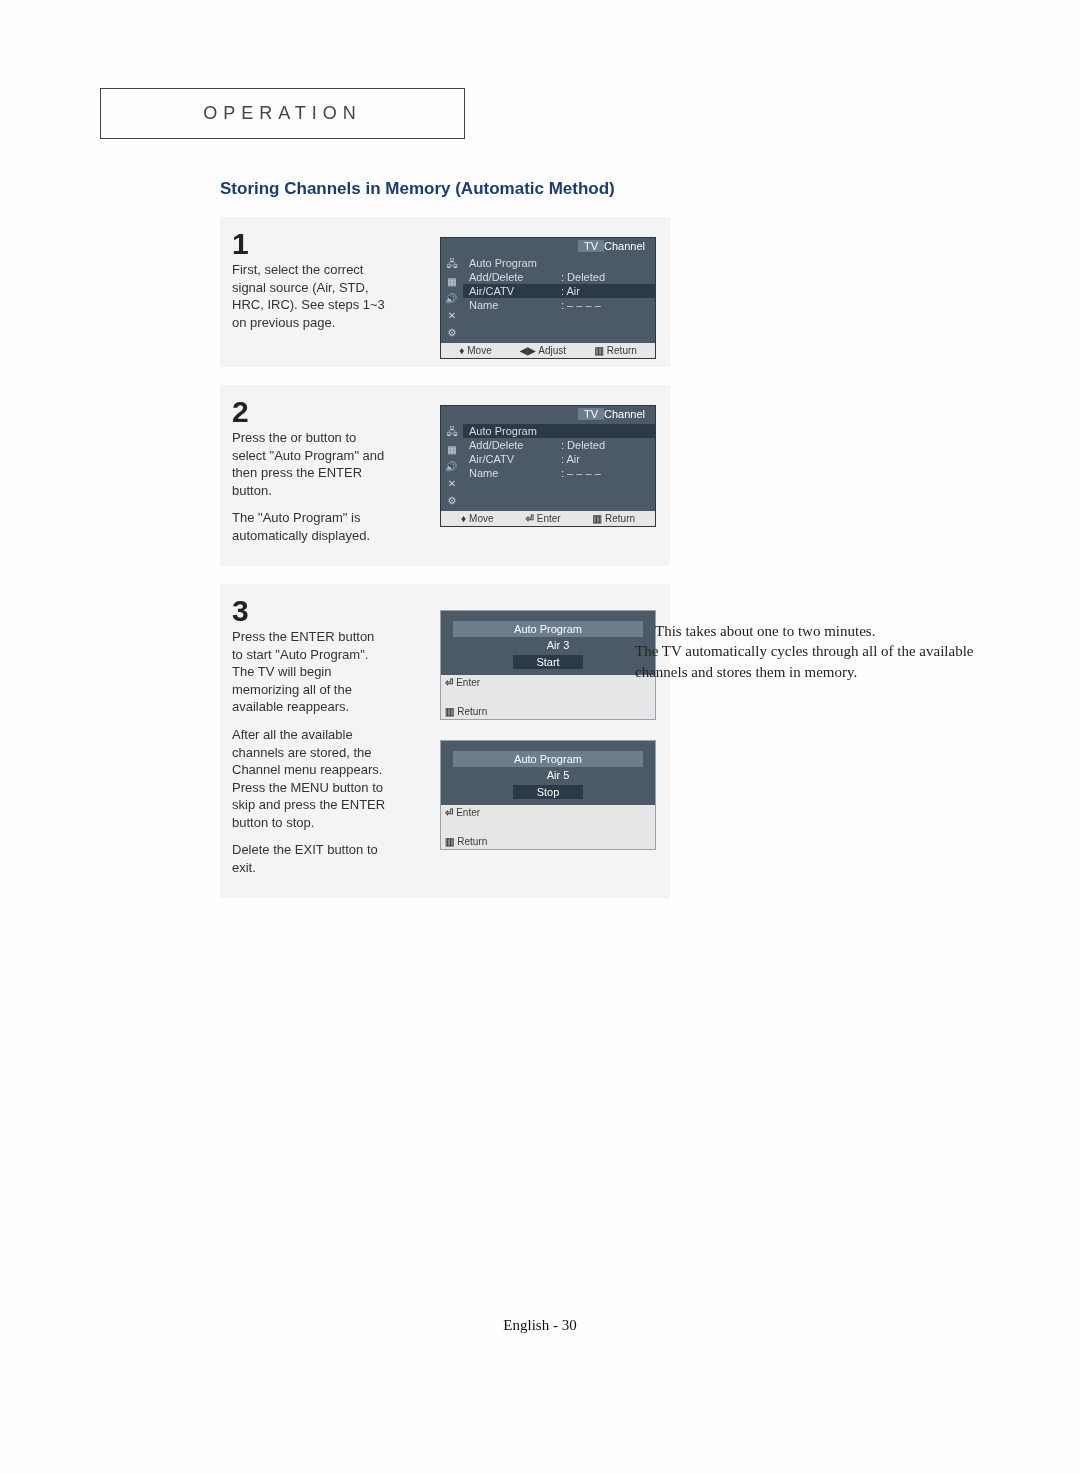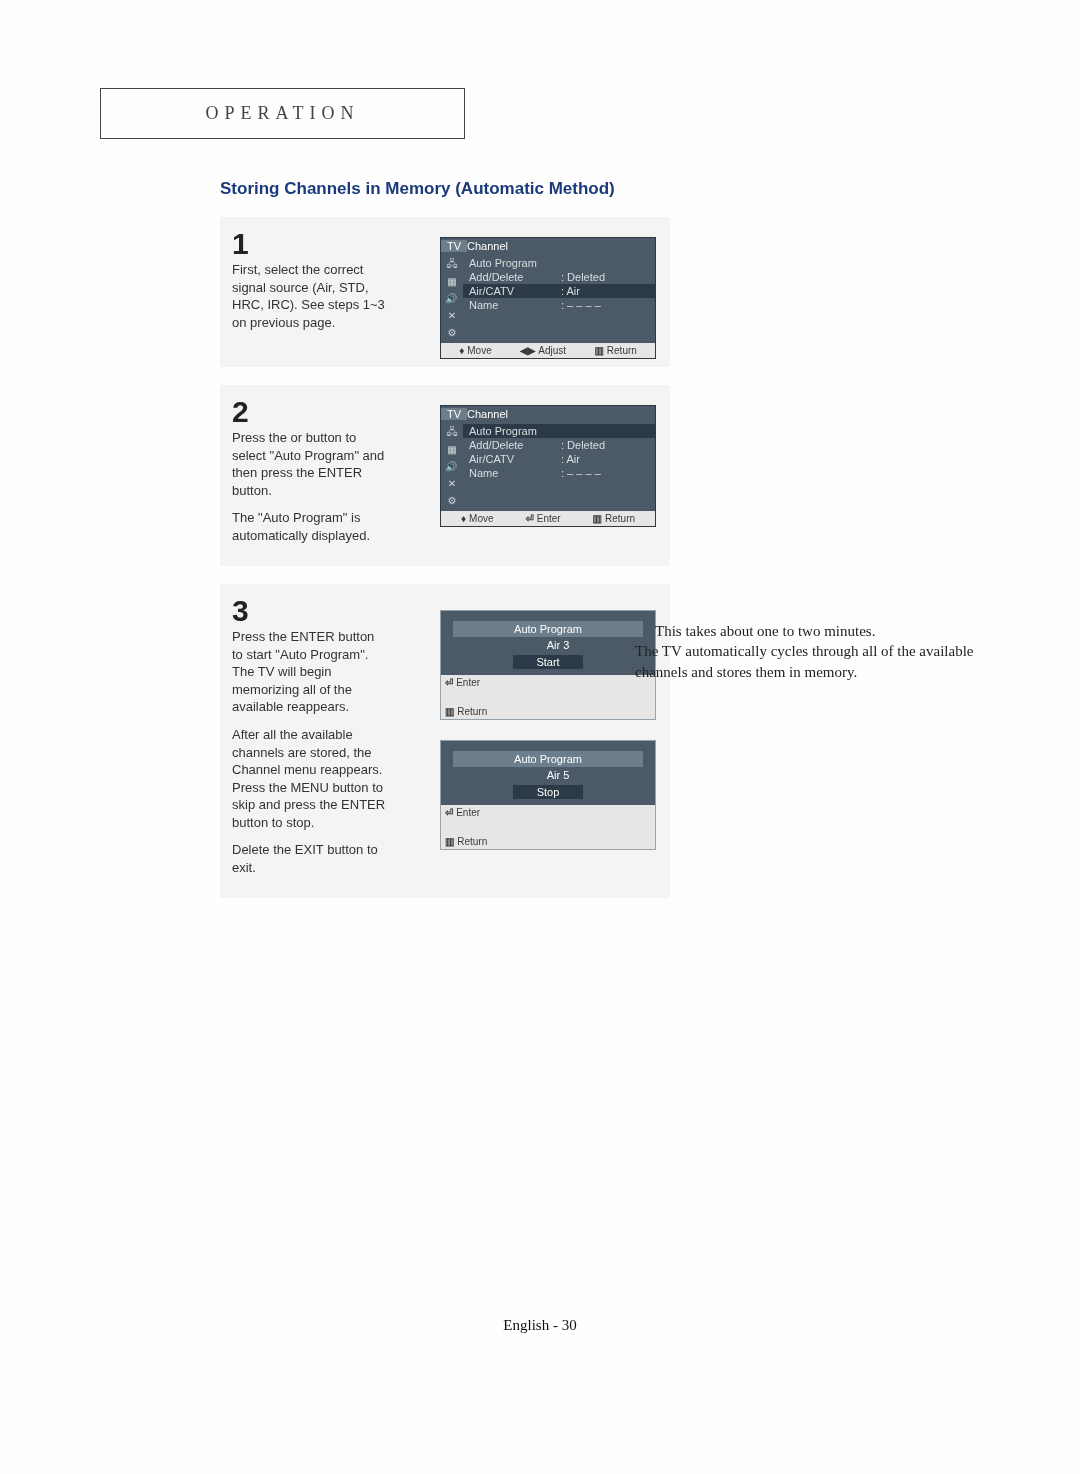--- a/index.html
+++ b/index.html
@@ -15,21 +15,21 @@
     padding: 88px 100px 0 100px;
   }
   .section-header {
     border: 1px solid #444;
     padding: 14px 0;
     width: 365px;
     text-align: center;
     margin-bottom: 40px;
   }
   .section-header span {
-    font-family: Liberation Serif, serif;
+    font-family: Liberation Sans, sans-serif;
     font-size: 18px;
     letter-spacing: 6px;
     color: #444;
     font-variant: small-caps;
     margin-top: 25px;
   }
   .subtitle {
     color: #1a3a7a;
     font-weight: bold;
     font-size: 17px;
@@ -62,22 +62,22 @@
     top: 20px;
     right: 14px;
     width: 216px;
     background: #4b5a66;
     color: #fff;
     font-size: 11px;
     border: 1px solid #2d3942;
   }
   .osd-header {
     display: flex;
-    justify-content: flex-start;
-    padding: 2px 0;
+    justify-content: flex-end;
+    padding: 2px 10px;
   }
   .osd-header .tv-badge {
     background: #6c7e8b;
     padding: 0 6px;
     border-radius: 1px;
   }
   .osd-body {
     display: flex;
   }
   .osd-icons {

